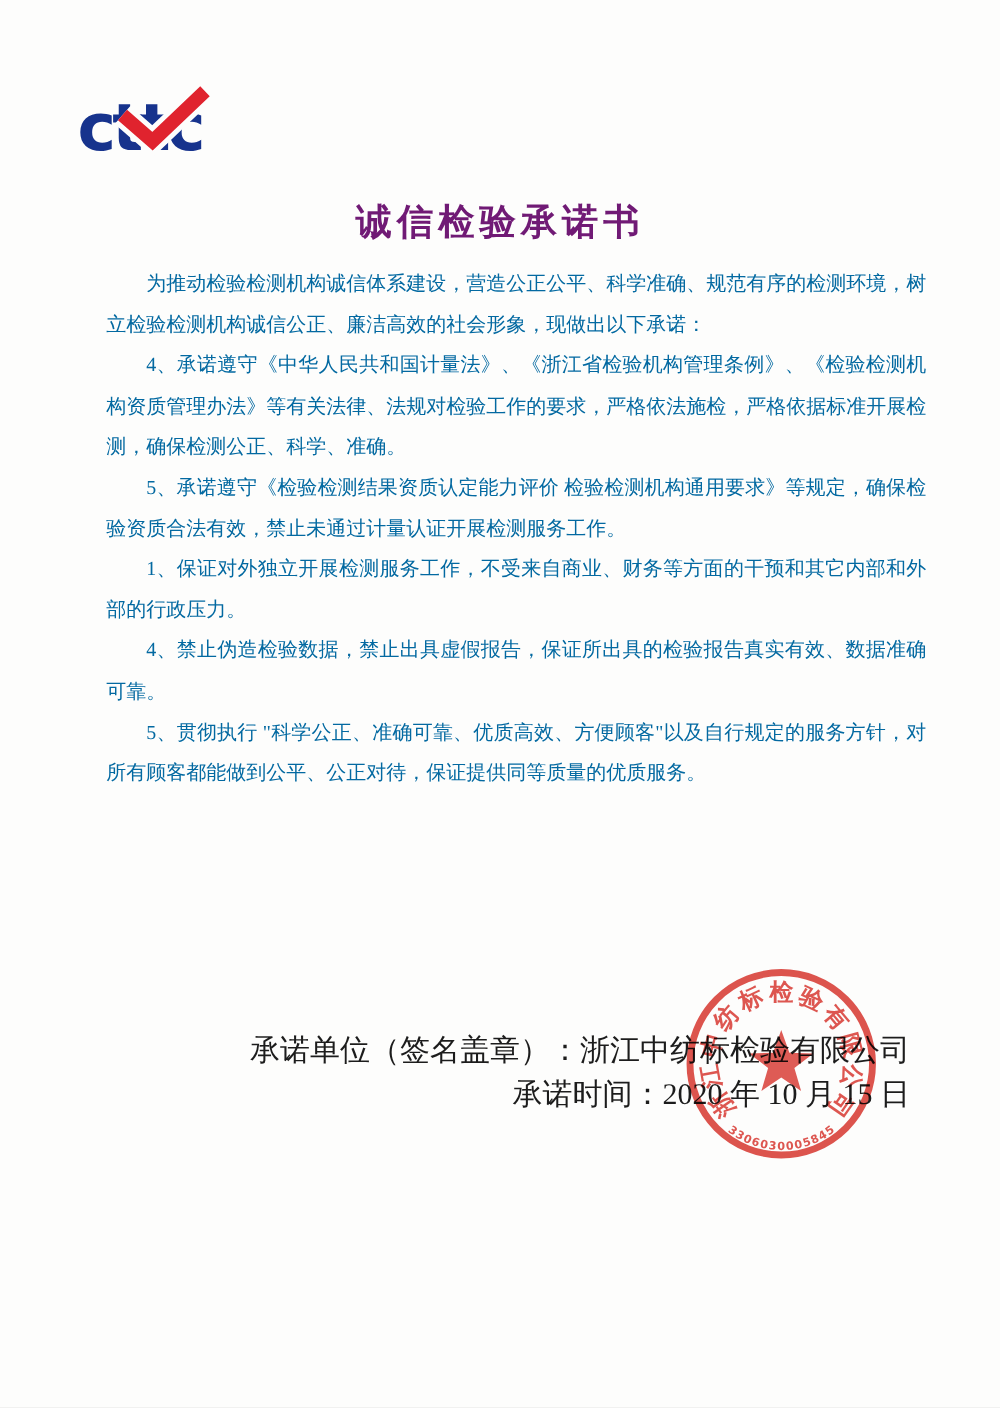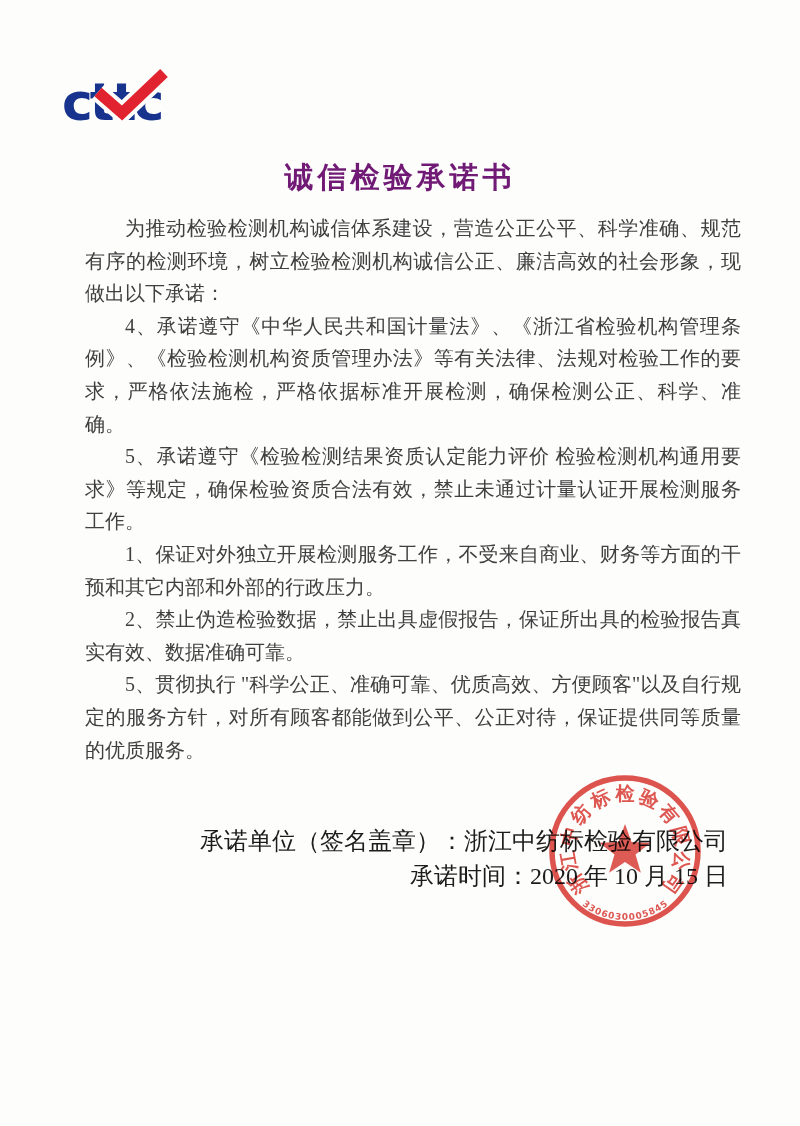--- a/index.html
+++ b/index.html
@@ -18,25 +18,25 @@
   .doc-title{
     position:absolute;left:0;right:0;top:158px;
     text-align:center;
     font-size:29px;font-weight:bold;
     letter-spacing:4px;
     color:#701a75;
   }
   
   .doc-body{
     position:absolute;left:85px;top:212px;width:656px;
-    font-size:20px;
+    font-size:16px;
     line-height:32.6px;
     text-align:justify;
     text-align-last:left;
-    color:#404040;
+    color:#0369a1;
   }
   .doc-body p{margin:0;text-indent:2em;}
   
   .signature{
     position:absolute;right:72px;top:824px;
     text-align:right;
     font-size:24px;
     line-height:35px;
     color:#1c1c1c;
   }
@@ -66,21 +66,21 @@
   </svg>
 
   <div class="doc-title">诚信检验承诺书</div>
 
   <div class="doc-body">
     <p>为推动检验检测机构诚信体系建设，营造公正公平、科学准确、规范有序的检测环境，树立检验检测机构诚信公正、廉洁高效的社会形象，现做出以下承诺：</p>
     <div id="commitment-list">
         <p>4、承诺遵守《中华人民共和国计量法》、《浙江省检验机构管理条例》、《检验检测机构资质管理办法》等有关法律、法规对检验工作的要求，严格依法施检，严格依据标准开展检测，确保检测公正、科学、准确。</p>
         <p>5、承诺遵守《检验检测结果资质认定能力评价 检验检测机构通用要求》等规定，确保检验资质合法有效，禁止未通过计量认证开展检测服务工作。</p>
         <p>1、保证对外独立开展检测服务工作，不受来自商业、财务等方面的干预和其它内部和外部的行政压力。</p>
-        <p>2、禁止伪造检验数据，禁止出具虚假报告，保证所出具的检验报告真实有效、数据准确可靠。</p>
+        <p>4、禁止伪造检验数据，禁止出具虚假报告，保证所出具的检验报告真实有效、数据准确可靠。</p>
         <p>5、贯彻执行 "科学公正、准确可靠、优质高效、方便顾客"以及自行规定的服务方针，对所有顾客都能做到公平、公正对待，保证提供同等质量的优质服务。</p>
       </div>
   </div>
 
   <div class="signature">
     <div>承诺单位（签名盖章）：浙江中纺标检验有限公司</div>
     <div>承诺时间：2020 年 10 月 15 日</div>
   </div>
 
   <svg class="seal" viewBox="0 0 160 160" aria-hidden="true">

